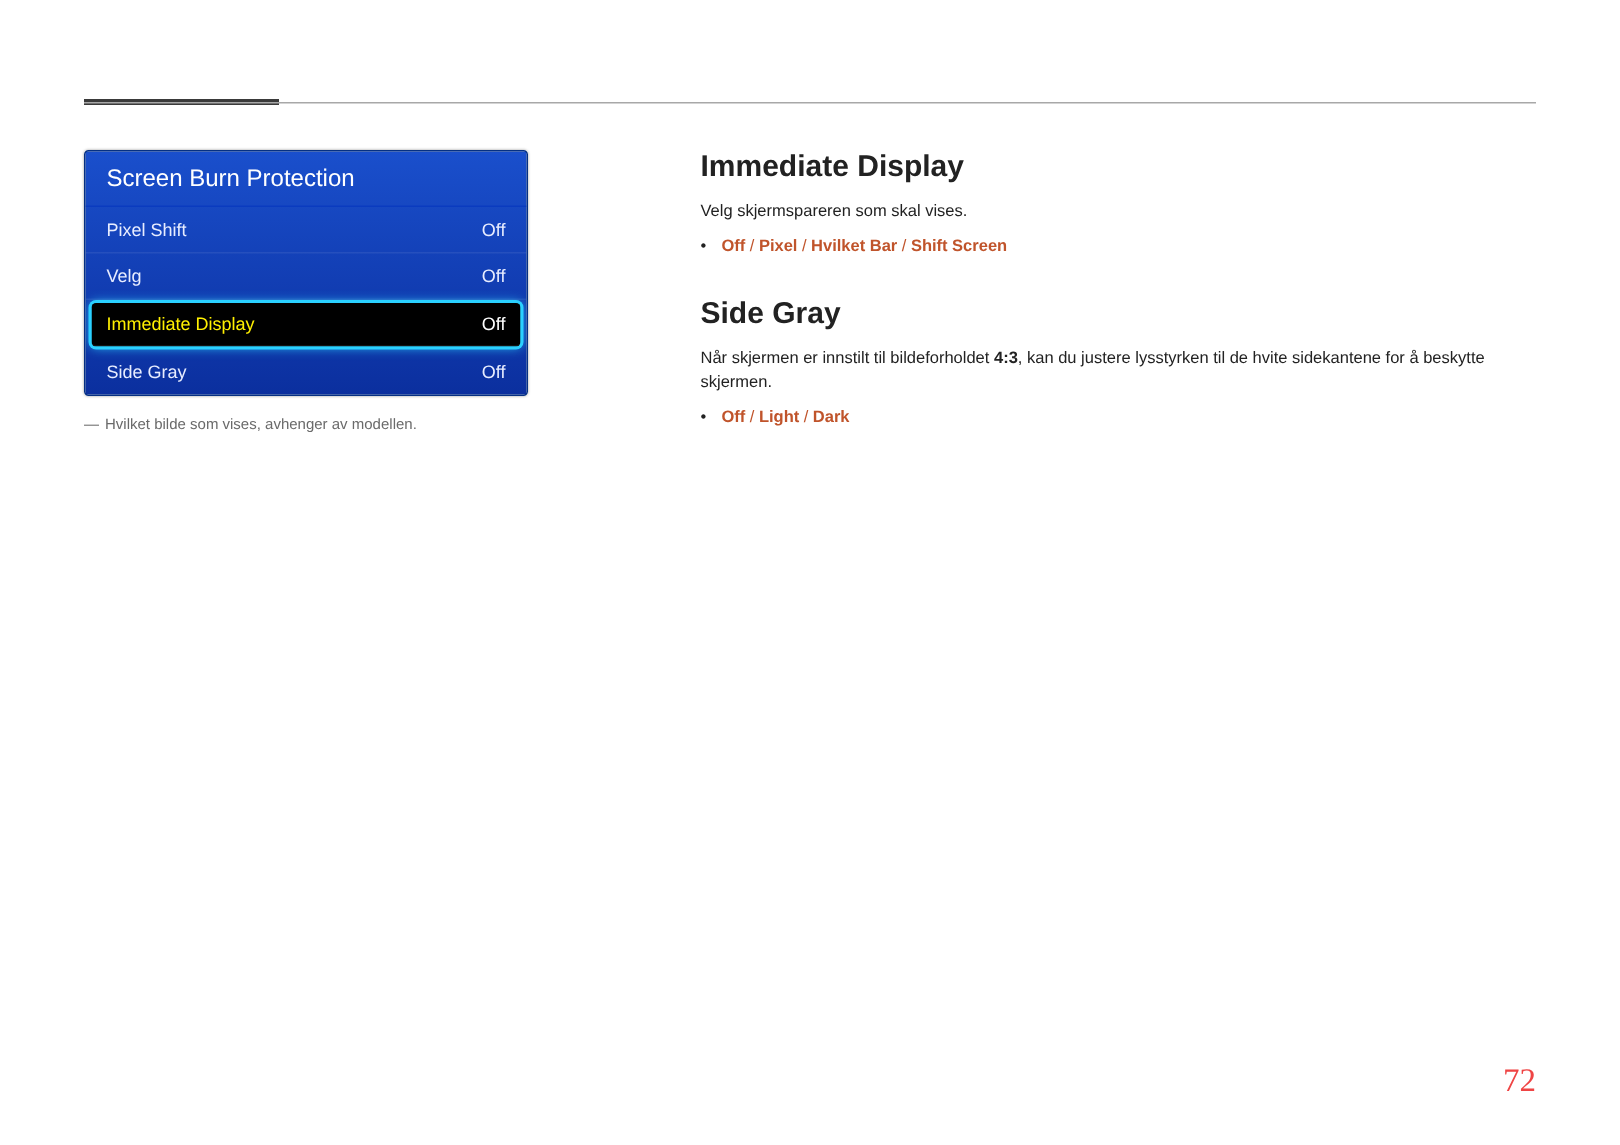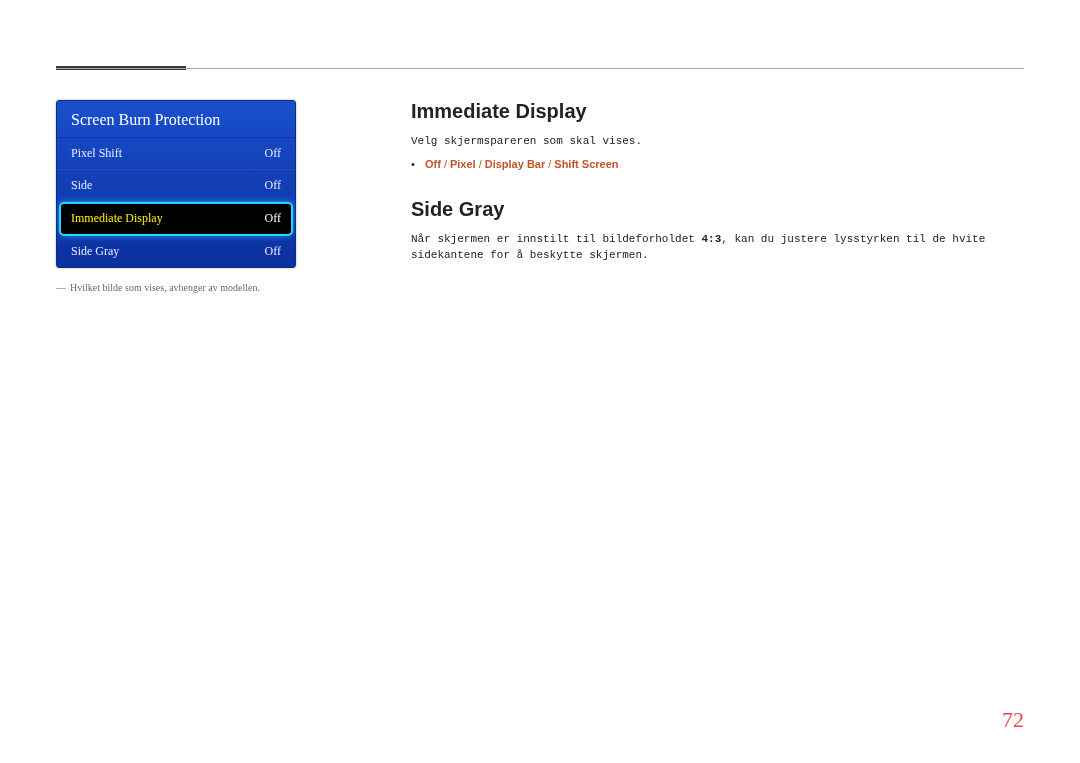--- a/index.html
+++ b/index.html
@@ -27,21 +27,21 @@
     border-top: 1px solid #a8a8a8;
   }
   .page-wrap {
     position: absolute;
     left: 56px;
     top: 100px;
     right: 56px;
     display: flex;
     gap: 115px;
   }
-  .left-col { width: 240px; flex-shrink: 0; font-family: Liberation Serif, serif; }
+  .left-col { width: 296px; flex-shrink: 0; }
   .right-col { flex: 1; }
 
   .osd-panel {
     background: linear-gradient(#1a4fcc, #0b2f9e);
     border: 1px solid #053083;
     border-radius: 3px;
     overflow: hidden;
     box-shadow: 0 0 2px rgba(0,0,0,0.4);
   }
   .osd-header {
@@ -84,21 +84,20 @@
     font-size: 20px;
     font-weight: 700;
     color: #222;
     margin-bottom: 10px;
   }
   .body-text {
     font-size: 11px;
     color: #222;
     margin-bottom: 8px;
     line-height: 1.5;
-    font-family: Liberation Mono, monospace;
   }
   .options-line {
     font-size: 11px;
     color: #c0542b;
     font-weight: 700;
     margin-bottom: 28px;
     padding-left: 14px;
     position: relative;
   }
   .options-line::before {
@@ -129,21 +128,21 @@
 
   <div class="left-col">
     <div class="osd-panel">
       <div class="osd-header">Screen Burn Protection</div>
 
       <div class="osd-row">
         <span>Pixel Shift</span>
         <span class="value">Off</span>
       </div>
       <div class="osd-row">
-        <span>Side</span>
+        <span>Velg</span>
         <span class="value">Off</span>
       </div>
       <div class="osd-row selected">
         <span>Immediate Display</span>
         <span class="value">Off</span>
       </div>
       <div class="osd-row">
         <span>Side Gray</span>
         <span class="value">Off</span>
       </div>
@@ -151,24 +150,27 @@
 
     <div class="footnote">
       <span class="dash">―</span><span>Hvilket bilde som vises, avhenger av modellen.</span>
     </div>
   </div>
 
   <div class="right-col">
     <div class="sec-title">Immediate Display</div>
     <div class="body-text">Velg skjermspareren som skal vises.</div>
     <div class="options-line">
-      <span>Off</span><span class="sep">/</span><span>Pixel</span><span class="sep">/</span><span>Display Bar</span><span class="sep">/</span><span>Shift Screen</span>
+      <span>Off</span><span class="sep">/</span><span>Pixel</span><span class="sep">/</span><span>Hvilket Bar</span><span class="sep">/</span><span>Shift Screen</span>
     </div>
 
     <div class="sec-title">Side Gray</div>
     <div class="body-text">
       <span>Når skjermen er innstilt til bildeforholdet </span><span class="bold-ratio">4:3</span><span>, kan du justere lysstyrken til de hvite sidekantene for å beskytte skjermen.</span>
+    </div>
+    <div class="options-line">
+      <span>Off</span><span class="sep">/</span><span>Light</span><span class="sep">/</span><span>Dark</span>
     </div>
   </div>
 
 </div>
 
 <div class="page-num">72</div>
 
 </body></html>

